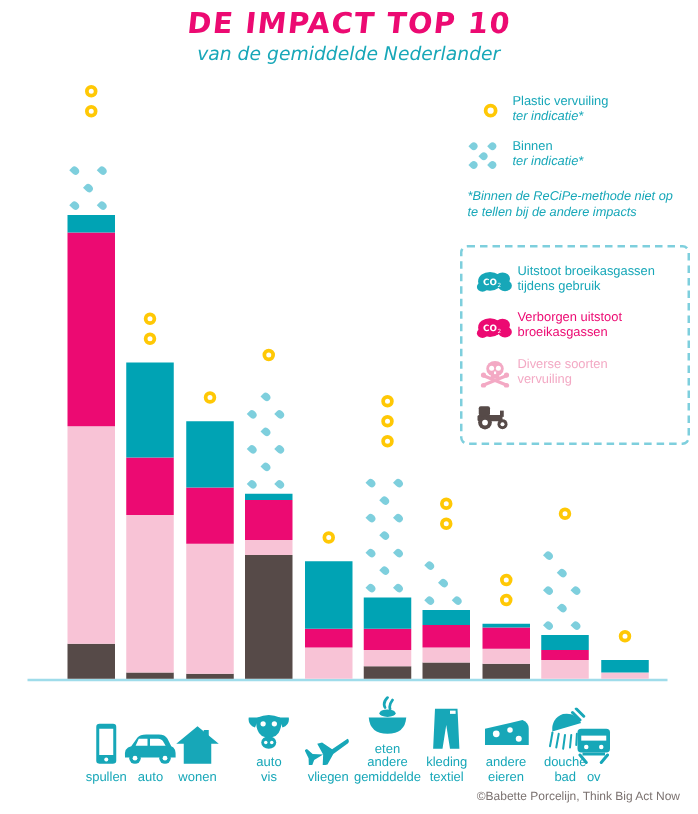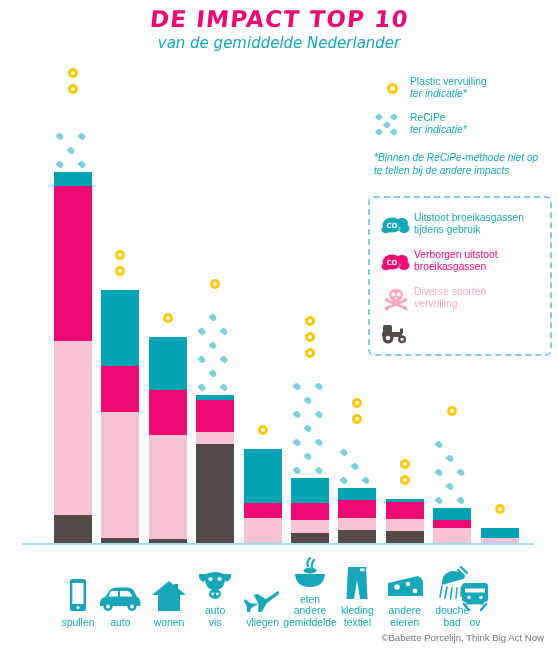--- a/index.html
+++ b/index.html
@@ -108,21 +108,21 @@
     <div class="legend-mark">
       <div class="drop-cluster">
         <span class="drop" style="left:1px;top:0px;"></span>
         <span class="drop" style="left:16px;top:0px;"></span>
         <span class="drop" style="left:9px;top:8px;"></span>
         <span class="drop" style="left:1px;top:15px;"></span>
         <span class="drop" style="left:16px;top:15px;"></span>
       </div>
     </div>
     <div class="legend-text teal-txt">
-      <span class="l1">ReCiPe</span>
+      <span class="l1">Binnen</span>
       <span class="l2">ter indicatie*</span>
     </div>
   </div>
 </div>
 
 <div id="footnote">*Binnen de ReCiPe-methode niet op te tellen bij de andere impacts</div>
 
 <div id="legend-box"></div>
 <div id="legend-main">
 
@@ -345,21 +345,21 @@
       </div>
       <div class="bar" style="left: 480.6px; bottom: 108px; height: 15px;">
         <div class="seg seg-poll" style="height: 5px; bottom: 0px;"></div>
         <div class="seg seg-use" style="height: 10px; bottom: 5px;"></div>
       </div>
       <div class="ring-col" style="left: 480.6px; bottom: 131px;">
         <div class="ring"></div>
       </div>
     </div>
   <div id="cats-layer">
-      <div class="cat" style="left: 49px;">
+      <div class="cat" style="left: 56px;">
         <div class="cat-icon">
           <svg width="26" height="34" viewBox="0 0 26 34">
             <rect x="5" y="1" width="16" height="32" rx="2.6" fill="#17a7b8"></rect>
             <rect x="7.4" y="5" width="11.2" height="21" fill="#fff"></rect>
             <circle cx="13" cy="29.6" r="1.6" fill="#fff"></circle>
           </svg>
         </div>
         <div class="cat-label">
           <div>spullen</div>
         </div>
@@ -372,21 +372,21 @@
             <circle cx="11" cy="20.5" r="4.6" fill="#17a7b8"></circle>
             <circle cx="35" cy="20.5" r="4.6" fill="#17a7b8"></circle>
             <circle cx="11" cy="20.5" r="1.9" fill="#fff"></circle>
             <circle cx="35" cy="20.5" r="1.9" fill="#fff"></circle>
           </svg>
         </div>
         <div class="cat-label">
           <div>auto</div>
         </div>
       </div>
-      <div class="cat" style="left: 140px;">
+      <div class="cat" style="left: 129px;">
         <div class="cat-icon">
           <svg width="36" height="32" viewBox="0 0 36 32">
             <path d="M18 1 L35 15 L29 15 L29 31 L7 31 L7 15 L1 15 Z" fill="#17a7b8"></path>
             <rect x="23" y="4" width="4" height="6" fill="#17a7b8"></rect>
           </svg>
         </div>
         <div class="cat-label">
           <div>wonen</div>
         </div>
       </div>

